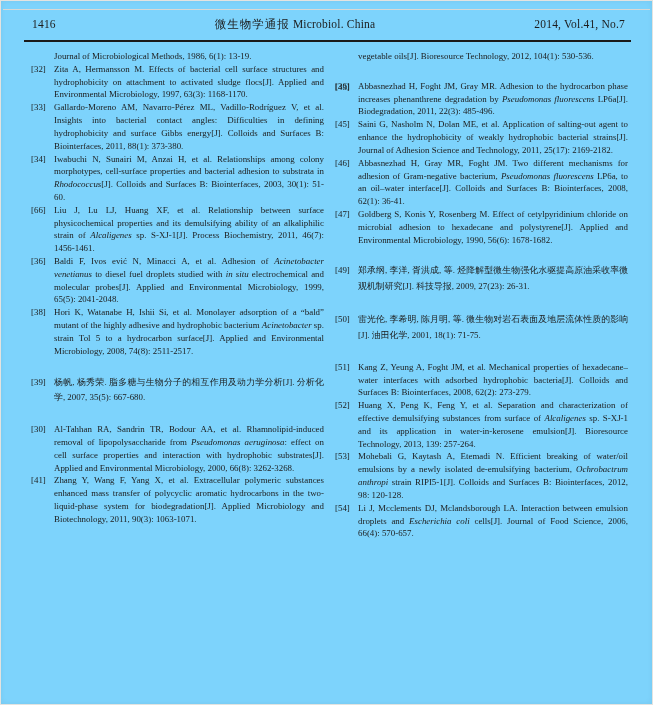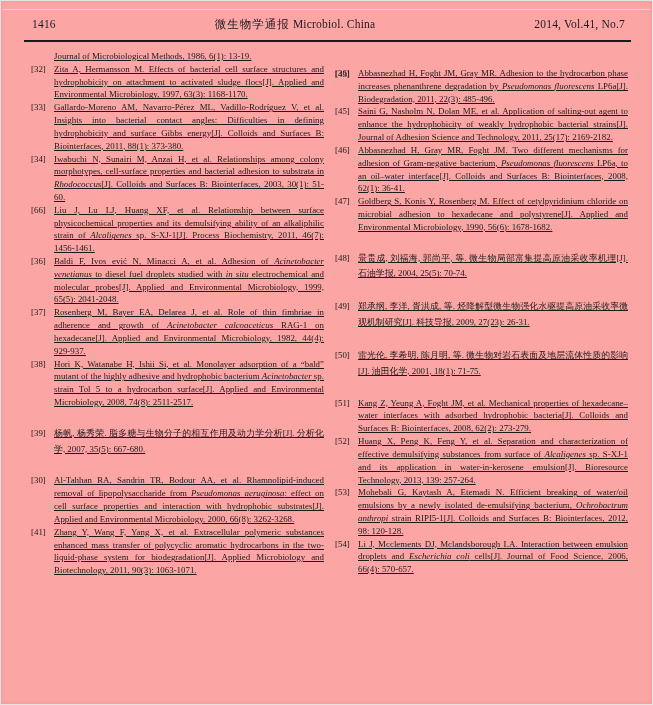--- a/index.html
+++ b/index.html
@@ -1,19 +1,19 @@
 <!DOCTYPE html>
 <html><head>
 <meta charset="utf-8">
 <style>
   html,body { margin:0; padding:0; background:#c9c9c6; }
   .page {
     position:relative;
     width:653px; height:705px;
-    background:#fca5a5;
+    background:#7dd3fc;
     box-shadow: inset 0 0 0 1px #e3e3e0, inset 0 0 6px rgba(0,0,0,0.08);
     font-family:"Liberation Serif","DejaVu Serif",serif;
     color:#1c1c1c;
     overflow:hidden;
   }
   .scan-edge-top {
     position:absolute; top:9px; left:3px; right:3px; height:1px;
     background:#d8d8d4;
   }
   .page-header {
@@ -31,21 +31,21 @@
     position:absolute; top:50px; left:31px; right:25px; bottom:10px;
     display:flex; gap:11px;
   }
   .col {
     width:50%;
     font-size:8.9px;
     line-height:1.44;
     text-align:justify;
     text-justify:inter-word;
   }
-  .ref { position:relative; padding-left:23px;text-decoration:underline; }
+  .ref { position:relative; padding-left:23px; }
   .ref .num { position:absolute; left:0; top:0; }
   .ref.zh { line-height:1.78; margin:17px 0; }
   .ref em { font-style:italic; }
 </style>
 </head>
 <body>
 
 <div class="page">
   <div class="scan-edge-top"></div>
 
@@ -61,33 +61,32 @@
   <div class="header-rule"></div>
 
   <div class="columns">
     <div class="col">
         <div class="ref cont"><span>Journal of Microbiological Methods, 1986, 6(1): 13-19.</span></div>
         <div class="ref"><span class="num">[32]</span><span>Zita A, Hermansson M. Effects of bacterial cell surface structures and hydrophobicity on attachment to activated sludge flocs[J]. Applied and Environmental Microbiology, 1997, 63(3): 1168-1170.</span></div>
         <div class="ref"><span class="num">[33]</span><span>Gallardo-Moreno AM, Navarro-Pérez ML, Vadillo-Rodríguez V, et al. Insights into bacterial contact angles: Difficulties in defining hydrophobicity and surface Gibbs energy[J]. Colloids and Surfaces B: Biointerfaces, 2011, 88(1): 373-380.</span></div>
         <div class="ref"><span class="num">[34]</span><span>Iwabuchi N, Sunairi M, Anzai H, et al. Relationships among colony morphotypes, cell-surface properties and bacterial adhesion to substrata in <em>Rhodococcus</em>[J]. Colloids and Surfaces B: Biointerfaces, 2003, 30(1): 51-60.</span></div>
         <div class="ref"><span class="num">[66]</span><span>Liu J, Lu LJ, Huang XF, et al. Relationship between surface physicochemical properties and its demulsifying ability of an alkaliphilic strain of <em>Alcaligenes</em> sp. S-XJ-1[J]. Process Biochemistry, 2011, 46(7): 1456-1461.</span></div>
         <div class="ref"><span class="num">[36]</span><span>Baldi F, Ivos ević N, Minacci A, et al. Adhesion of <em>Acinetobacter venetianus</em> to diesel fuel droplets studied with <em>in situ</em> electrochemical and molecular probes[J]. Applied and Environmental Microbiology, 1999, 65(5): 2041-2048.</span></div>
-        <div class="ref"><span class="num">[37]</span><span>Rosenberg M, Bayer EA, Delarea J, et al. Role of thin fimbriae in adherence and growth of <em>Acinetobacter calcoaceticus</em> RAG-1 on hexadecane[J]. Applied and Environmental Microbiology, 1982, 44(4): 929-937.</span></div>
         <div class="ref"><span class="num">[38]</span><span>Hori K, Watanabe H, Ishii Si, et al. Monolayer adsorption of a “bald” mutant of the highly adhesive and hydrophobic bacterium <em>Acinetobacter</em> sp. strain Tol 5 to a hydrocarbon surface[J]. Applied and Environmental Microbiology, 2008, 74(8): 2511-2517.</span></div>
         <div class="ref zh"><span class="num">[39]</span><span>杨帆, 杨秀荣. 脂多糖与生物分子的相互作用及动力学分析[J]. 分析化学, 2007, 35(5): 667-680.</span></div>
         <div class="ref"><span class="num">[30]</span><span>Al-Tahhan RA, Sandrin TR, Bodour AA, et al. Rhamnolipid-induced removal of lipopolysaccharide from <em>Pseudomonas aeruginosa</em>: effect on cell surface properties and interaction with hydrophobic substrates[J]. Applied and Environmental Microbiology, 2000, 66(8): 3262-3268.</span></div>
         <div class="ref"><span class="num">[41]</span><span>Zhang Y, Wang F, Yang X, et al. Extracellular polymeric substances enhanced mass transfer of polycyclic aromatic hydrocarbons in the two-liquid-phase system for biodegradation[J]. Applied Microbiology and Biotechnology, 2011, 90(3): 1063-1071.</span></div>
       </div>
     <div class="col">
+        <div class="ref cont"><span>vegetable oils[J]. Bioresource Technology, 2012, 104(1): 530-536.</span></div>
         <div class="ref zh"><span class="num">[43]</span></div>
         <div class="ref"><span class="num">[36]</span><span>Abbasnezhad H, Foght JM, Gray MR. Adhesion to the hydrocarbon phase increases phenanthrene degradation by <em>Pseudomonas fluorescens</em> LP6a[J]. Biodegradation, 2011, 22(3): 485-496.</span></div>
         <div class="ref"><span class="num">[45]</span><span>Saini G, Nasholm N, Dolan ME, et al. Application of salting-out agent to enhance the hydrophobicity of weakly hydrophobic bacterial strains[J]. Journal of Adhesion Science and Technology, 2011, 25(17): 2169-2182.</span></div>
         <div class="ref"><span class="num">[46]</span><span>Abbasnezhad H, Gray MR, Foght JM. Two different mechanisms for adhesion of Gram-negative bacterium, <em>Pseudomonas fluorescens</em> LP6a, to an oil–water interface[J]. Colloids and Surfaces B: Biointerfaces, 2008, 62(1): 36-41.</span></div>
         <div class="ref"><span class="num">[47]</span><span>Goldberg S, Konis Y, Rosenberg M. Effect of cetylpyridinium chloride on microbial adhesion to hexadecane and polystyrene[J]. Applied and Environmental Microbiology, 1990, 56(6): 1678-1682.</span></div>
-        <div class="ref zh"><span class="num">[48]</span><span>景贵成, 刘福海, 郭尚平, 等. 微生物局部富集提高原油采收率机理[J]. 石油学报, 2004, 25(5): 70-74.</span></div>
         <div class="ref zh"><span class="num">[49]</span><span>郑承纲, 李洋, 胥洪成, 等. 烃降解型微生物强化水驱提高原油采收率微观机制研究[J]. 科技导报, 2009, 27(23): 26-31.</span></div>
         <div class="ref zh"><span class="num">[50]</span><span>雷光伦, 李希明, 陈月明, 等. 微生物对岩石表面及地层流体性质的影响[J]. 油田化学, 2001, 18(1): 71-75.</span></div>
         <div class="ref"><span class="num">[51]</span><span>Kang Z, Yeung A, Foght JM, et al. Mechanical properties of hexadecane–water interfaces with adsorbed hydrophobic bacteria[J]. Colloids and Surfaces B: Biointerfaces, 2008, 62(2): 273-279.</span></div>
         <div class="ref"><span class="num">[52]</span><span>Huang X, Peng K, Feng Y, et al. Separation and characterization of effective demulsifying substances from surface of <em>Alcaligenes</em> sp. S-XJ-1 and its application in water-in-kerosene emulsion[J]. Bioresource Technology, 2013, 139: 257-264.</span></div>
         <div class="ref"><span class="num">[53]</span><span>Mohebali G, Kaytash A, Etemadi N. Efficient breaking of water/oil emulsions by a newly isolated de-emulsifying bacterium, <em>Ochrobactrum anthropi</em> strain RIPI5-1[J]. Colloids and Surfaces B: Biointerfaces, 2012, 98: 120-128.</span></div>
         <div class="ref"><span class="num">[54]</span><span>Li J, Mcclements DJ, Mclandsborough LA. Interaction between emulsion droplets and <em>Escherichia coli</em> cells[J]. Journal of Food Science, 2006, 66(4): 570-657.</span></div>
       </div>
   </div>
 </div>
 

